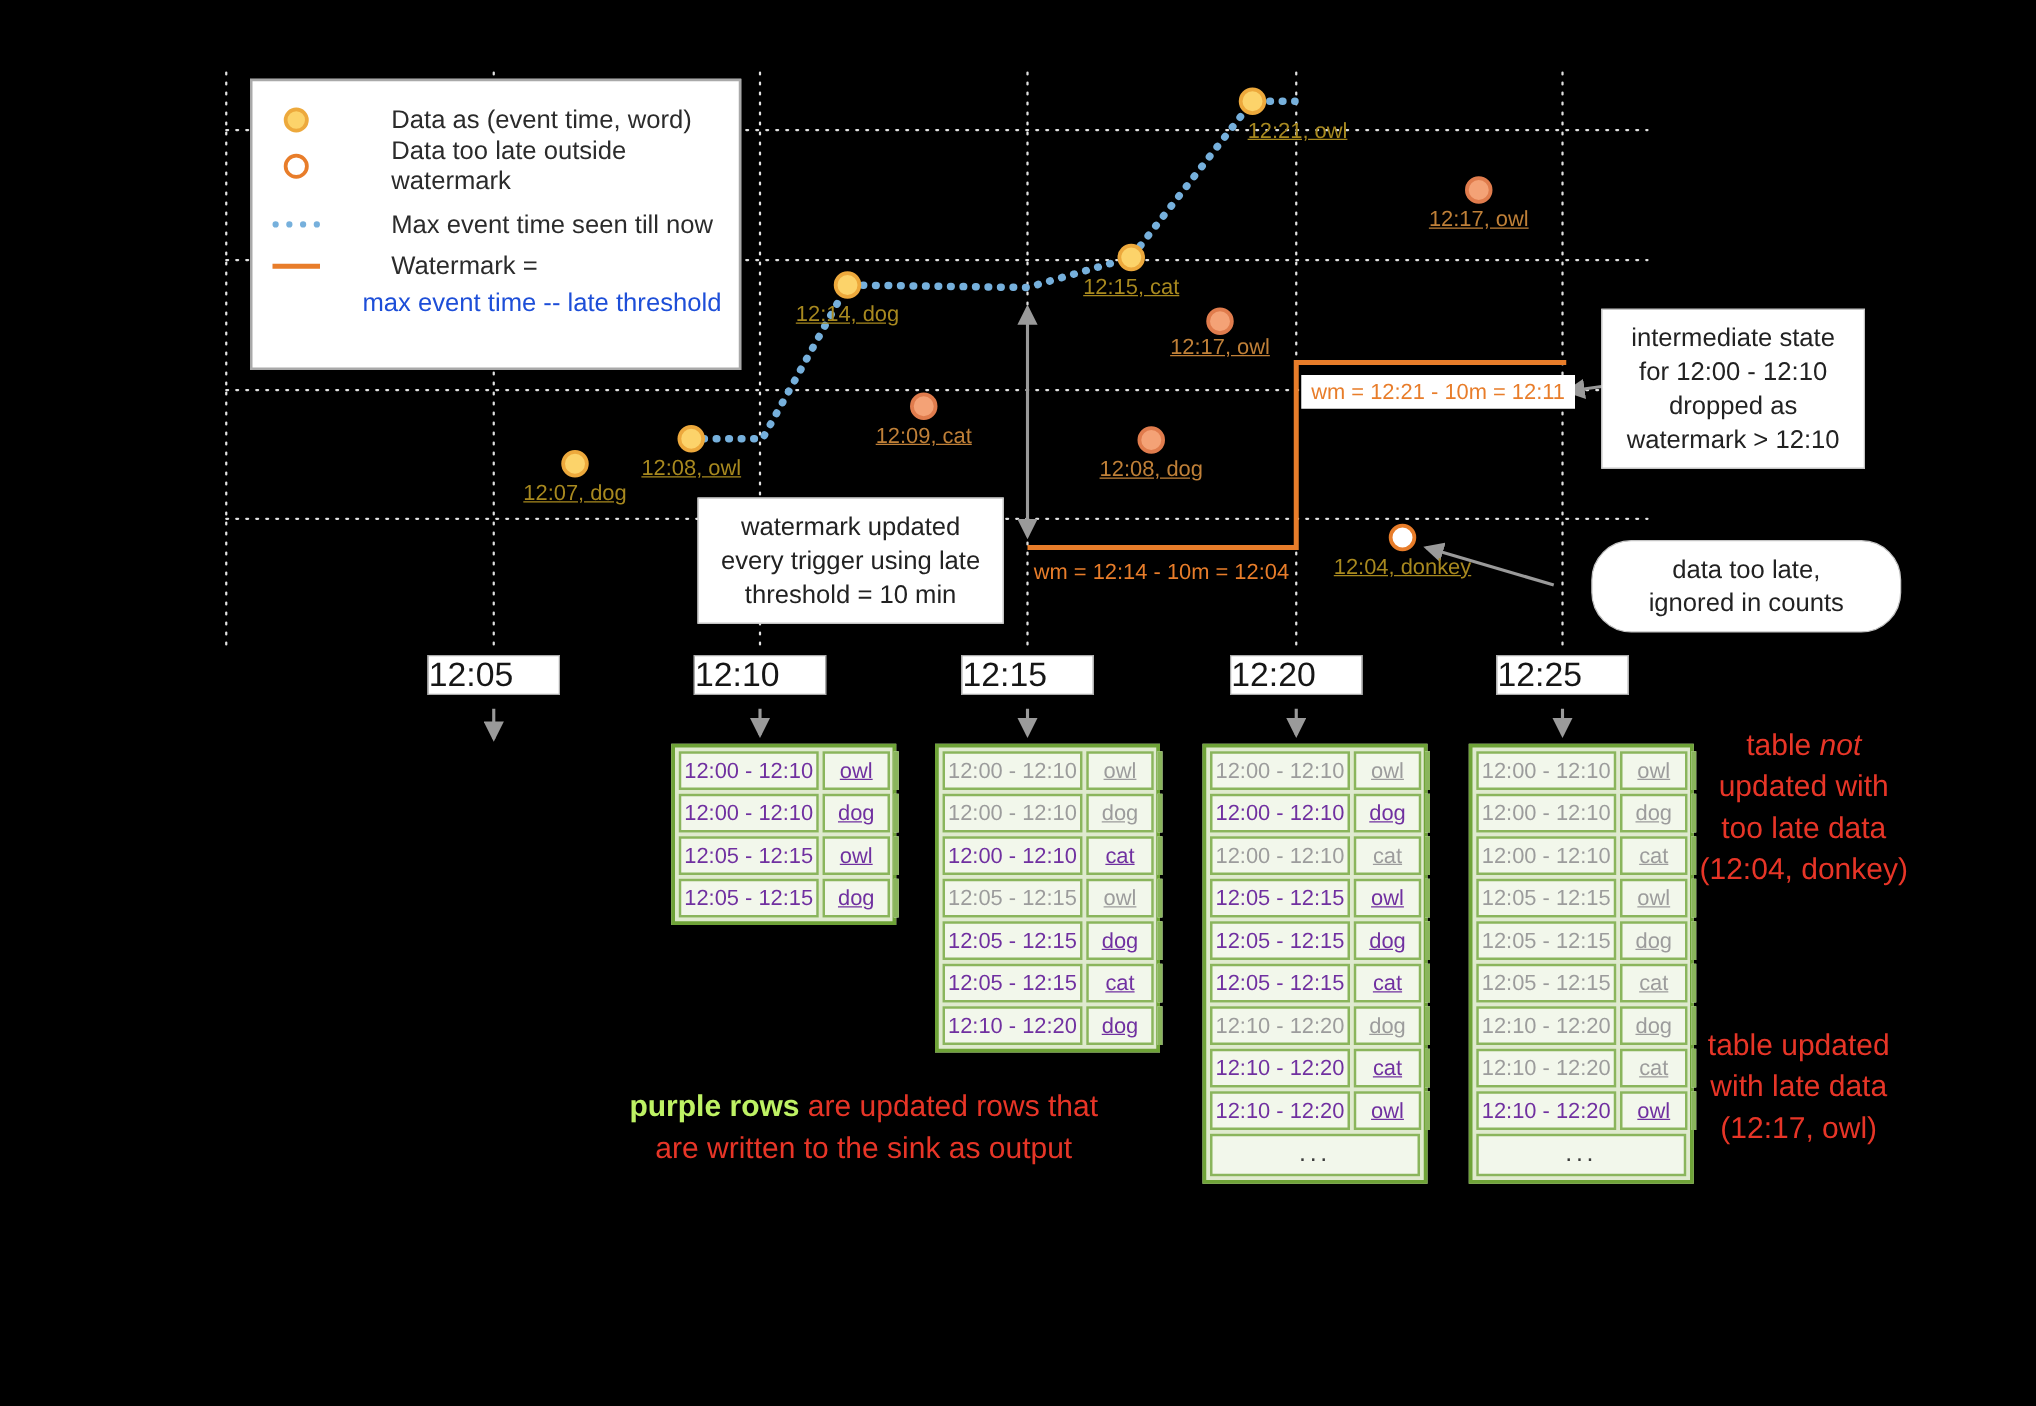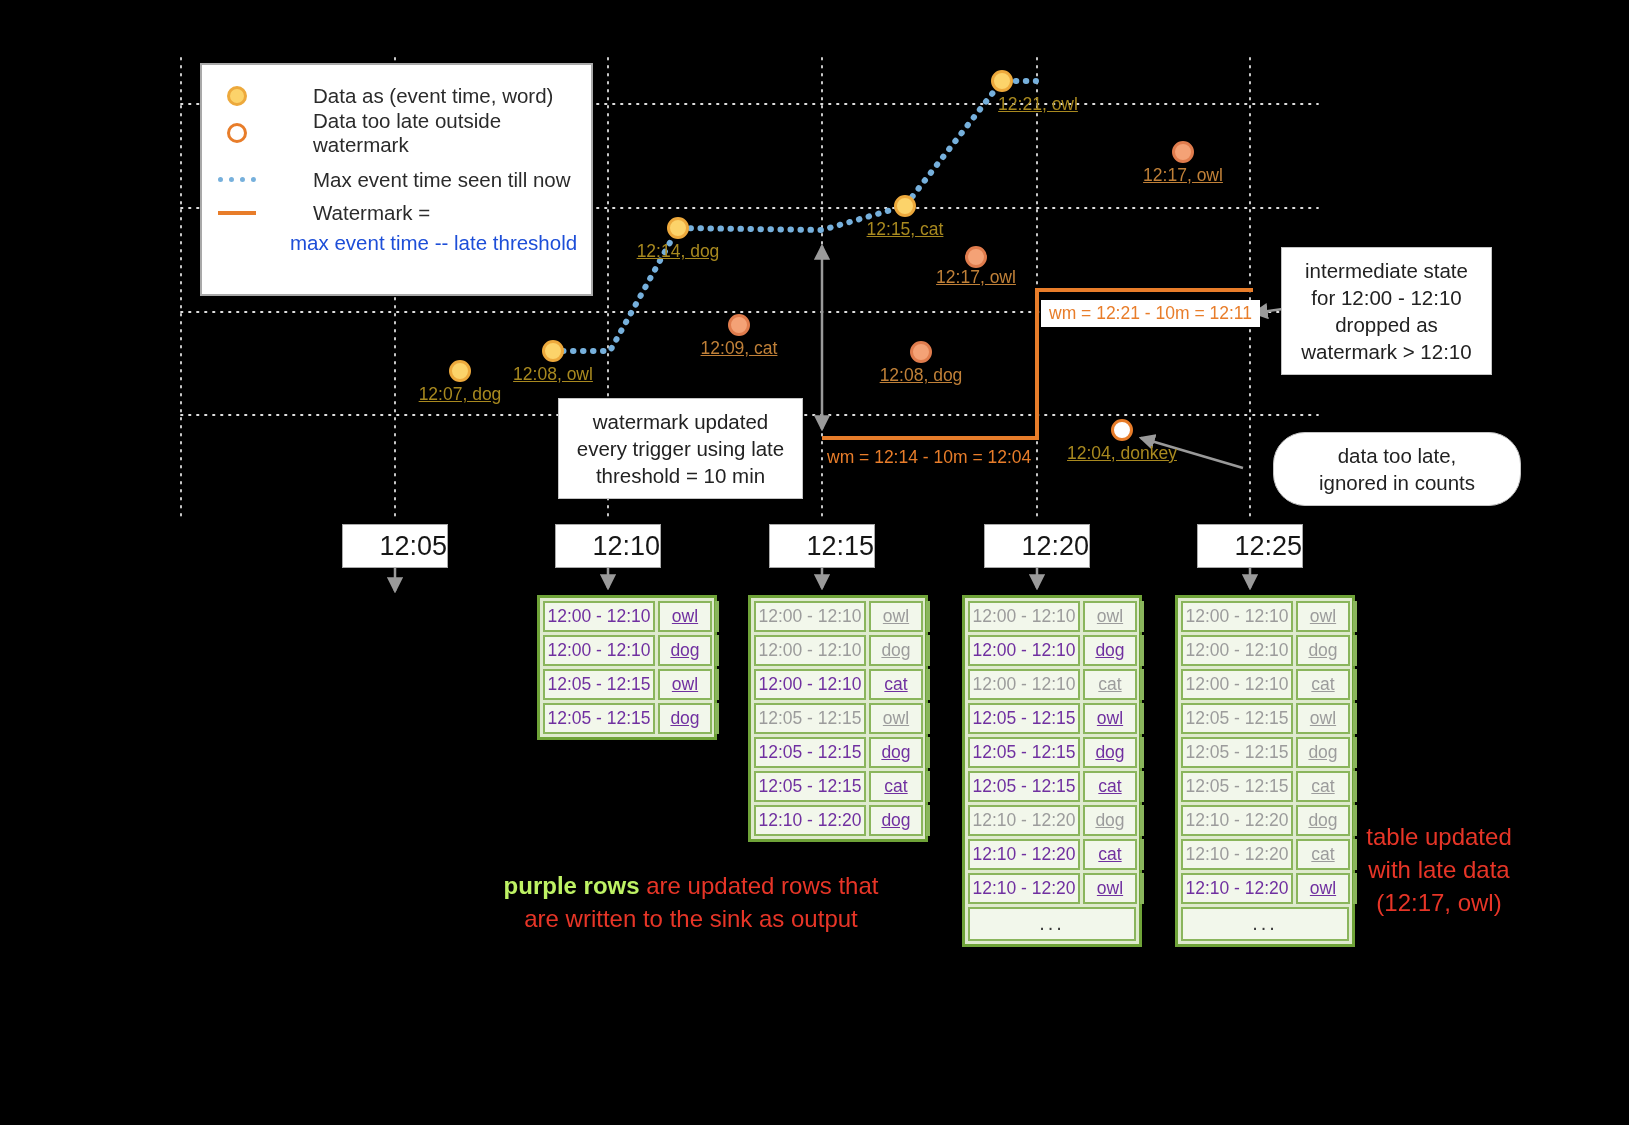--- a/index.html
+++ b/index.html
@@ -39,22 +39,22 @@
              padding:3px 8px;white-space:nowrap;z-index:5;}
 
   
   .callout{position:absolute;background:#fff;border:1px solid #c4c4c4;color:#222;text-align:center;
            font-size:20.5px;line-height:1.32;padding:9px 6px;box-sizing:border-box;z-index:6;}
   #co-wm{left:558px;top:398px;width:245px;}
   #co-int{left:1281px;top:247px;width:211px;}
   #co-late{left:1273px;top:432px;width:248px;border-radius:32px;}
 
   
-  .trigger-box{position:absolute;top:524px;width:106px;height:44px;background:#fff;border:1px solid #aaa;
-               box-sizing:border-box;display:flex;align-items:center;justify-content:flex-end;
+  .trigger-box{position:absolute;top:524px;width:106px;height:32px;background:#fff;border:1px solid #aaa;
+               box-sizing:border-box;display:flex;align-items:center;justify-content:flex-start;
                color:#161616;font-size:27px;z-index:6;}
 
   
   .rtable{position:absolute;top:595px;width:180px;box-sizing:border-box;background:#dfeace;
           border:3px solid #6fa338;padding:3px;z-index:6;margin-left:16px;}
   .trow{display:flex;margin-top:3px;}
   .trow:first-child{margin-top:0;}
   .tcell{box-sizing:border-box;border:2px solid #8ab55c;background:#f2f7eb;font-size:17.5px;
          line-height:26px;text-align:center;height:31px;overflow:hidden;}
   .c-win{width:112px;flex:none;}
@@ -368,20 +368,26 @@
       <span class="tcell c-cnt">1</span>
     </div>
     <div class="trow u">
       <span class="tcell c-win">12:10 - 12:20</span>
       <span class="tcell c-word">owl</span>
       <span class="tcell c-cnt">2</span>
     </div>
     <div class="t-ellipsis">...</div>
   </div>
 
+  <div class="red-note" id="ann-not">
+    <div><span>table </span><em>not</em></div>
+    <div>updated with</div>
+    <div>too late data</div>
+    <div>(12:04, donkey)</div>
+  </div>
   <div class="red-note" id="ann-late">
     <div>table updated</div>
     <div>with late data</div>
     <div>(12:17, owl)</div>
   </div>
   <div class="red-note" id="ann-purple">
     <div><span class="purple-hl">purple rows</span><span> are updated rows that</span></div>
     <div>are written to the sink as output</div>
   </div>
 

